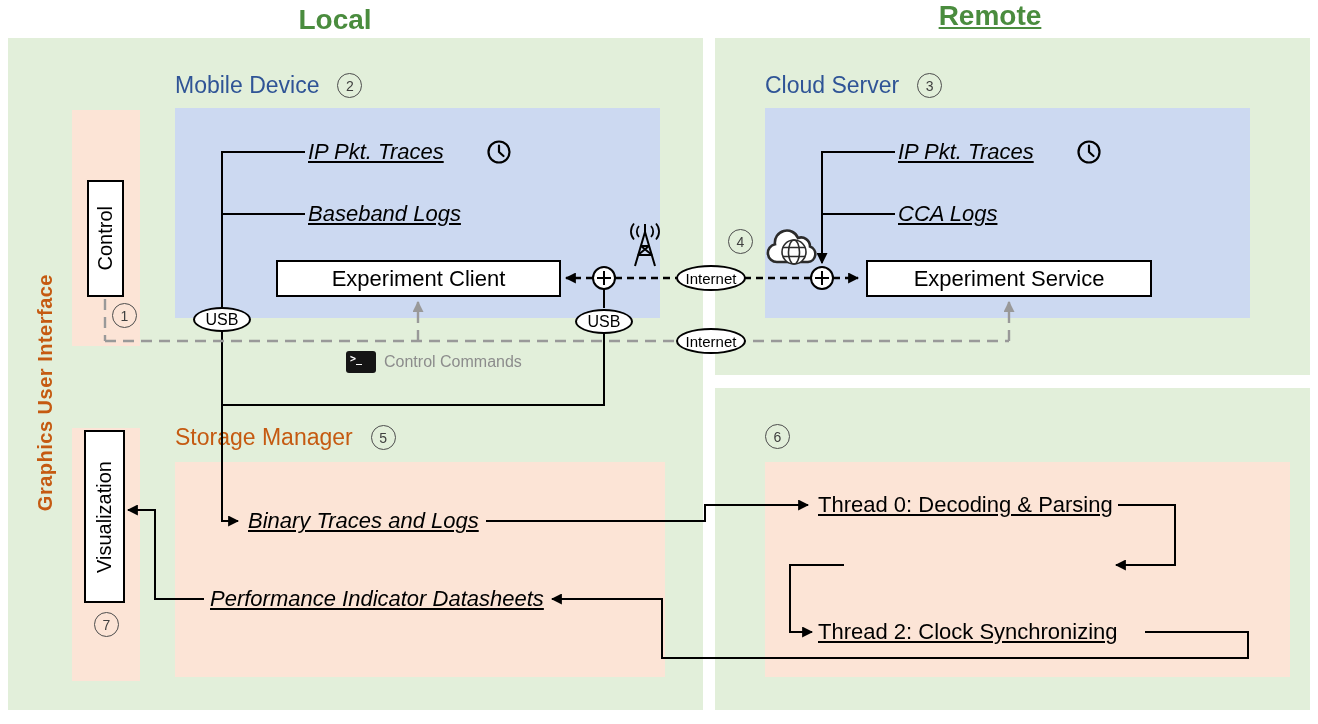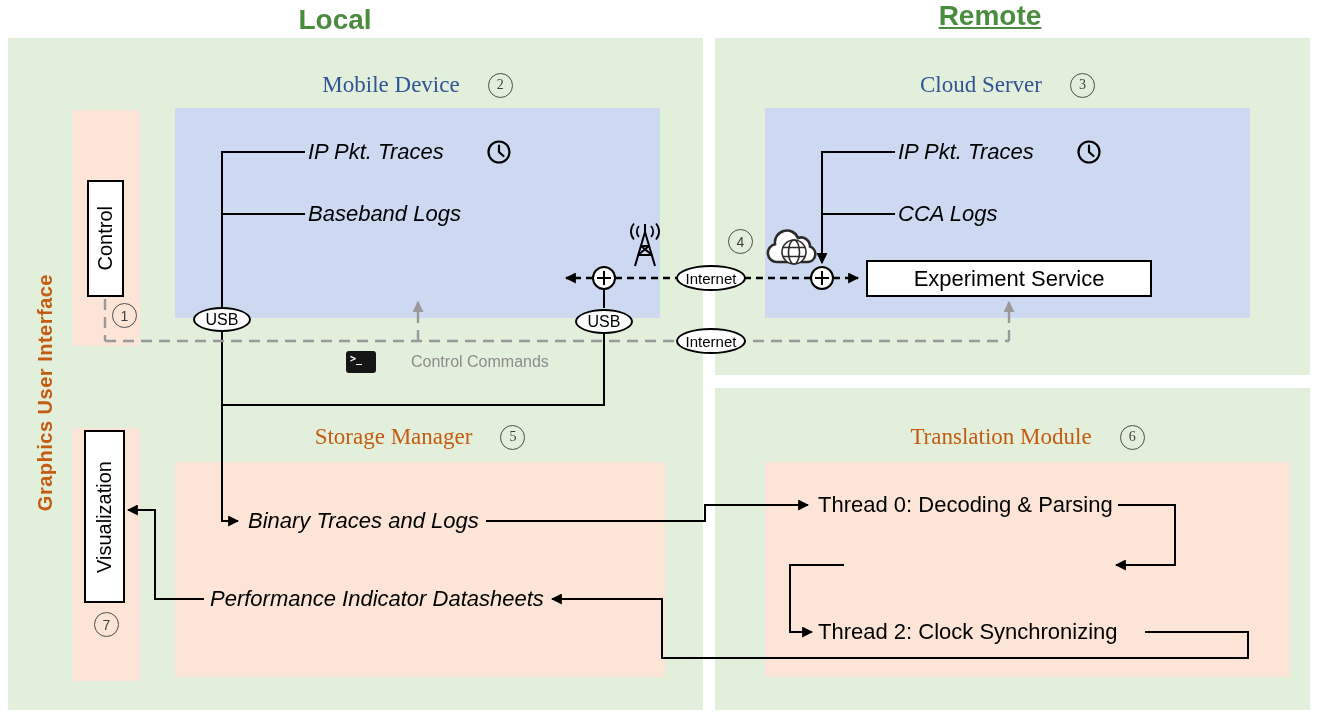--- a/index.html
+++ b/index.html
@@ -6,31 +6,31 @@
   body { background:#fff; font-family:"Liberation Sans","DejaVu Sans",sans-serif; color:#000; }
   #stage { position:relative; width:1318px; height:724px; background:#fff; overflow:hidden; }
   .panel { position:absolute; }
   .green  { background:var(--green-bg,#e2efda); }
   .blue   { background:var(--blue-bg,#ccd9f1); }
   .peach  { background:var(--peach-bg,#fce4d6); }
 
   .title { position:absolute; font-size:28px; font-weight:bold; text-align:center;
            color:var(--green-text,#4a8c3e); }
   .heading { position:absolute; font-size:23px; display:flex; align-items:center;
-             justify-content:center; gap:28px; white-space:nowrap;font-family:Liberation Serif, serif; }
+             justify-content:flex-start; gap:18px; white-space:nowrap; }
   .blue-t   { color:var(--blue-text,#2f5496); }
   .orange-t { color:var(--orange-text,#c55a11); }
 
   .badge { display:inline-flex; width:23px; height:23px; border:1.5px solid #4d4d4d;
            border-radius:50%; align-items:center; justify-content:center;
            font-size:14px; color:#3f3f3f; flex:0 0 auto; background:transparent; }
   .badge.float { position:absolute; }
 
   .lbl { position:absolute; font-size:22px; line-height:26px; display:flex;
-         align-items:center; white-space:nowrap; }
+         align-items:center; white-space:nowrap;text-decoration:underline; }
   .italic { font-style:italic; }
 
   .node-box { position:absolute; background:#fff; border:2px solid #000; box-sizing:border-box;
               display:flex; align-items:center; justify-content:center; font-size:22px; }
   .vtext { writing-mode:vertical-rl; transform:rotate(180deg); font-size:20px; }
 
   .ellipse { position:absolute; background:#fff; border:2px solid #000; border-radius:50%;
              box-sizing:border-box; display:flex; align-items:center; justify-content:center;
              font-size:16px; z-index:3; }
 
@@ -83,21 +83,21 @@
   #lbl-thread2 { left:818px; top:619px; }
 
   #usb1 { left:193px; top:307px; width:58px; height:25px; }
   #usb2 { left:575px; top:309px; width:58px; height:25px; }
   #internet1 { left:676px; top:265px; width:70px; height:26px; font-size:15px; }
   #internet2 { left:676px; top:328px; width:70px; height:26px; font-size:15px; }
 
   #antenna-icon { left:622px; top:222px; }
   #cloud-globe-icon { left:764px; top:226px; }
   #terminal-icon { left:346px; top:351px; }
-  #lbl-cmd { left:384px; top:353px;margin-left:27px; }
+  #lbl-cmd { left:384px; top:353px; }
 
   #badge-1 { left:112px; top:303px; }
   #badge-4 { left:728px; top:229px; }
   #badge-7 { left:94px;  top:612px; }
 </style>
 </head>
 <body>
 
 <div id="stage">
 
@@ -170,21 +170,20 @@
   </div>
   <div class="heading blue-t" id="cloud-heading">
     <span>Cloud Server</span>
     <span class="badge">3</span>
   </div>
   <div class="heading orange-t" id="storage-heading">
     <span>Storage Manager</span>
     <span class="badge">5</span>
   </div>
   <div class="heading orange-t" id="translation-heading">
-    <span>Translation Module</span>
     <span class="badge">6</span>
   </div>
 
   <div id="gui-label">
     <span class="vtext">Graphics User Interface</span>
   </div>
   <div class="node-box abs" id="control-box">
     <span class="vtext">Control</span>
   </div>
   <div class="node-box abs" id="visualization-box">
@@ -194,20 +193,21 @@
   <div class="lbl italic abs" id="lbl-ip-mobile">
     <span>IP Pkt. Traces</span>
     <svg class="clock" width="26" height="26" viewBox="0 0 26 26">
       <circle cx="13" cy="13" r="10.5" fill="none" stroke="#000" stroke-width="2.2"></circle>
       <path d="M13,13 V6.5 M13,13 L17.5,17" stroke="#000" stroke-width="2.2" fill="none" stroke-linecap="round"></path>
     </svg>
   </div>
   <div class="lbl italic abs" id="lbl-baseband">
     <span>Baseband Logs</span>
   </div>
+  <div class="node-box abs" id="client-box">Experiment Client</div>
 
   <div class="lbl italic abs" id="lbl-ip-cloud">
     <span>IP Pkt. Traces</span>
     <svg class="clock" width="26" height="26" viewBox="0 0 26 26">
       <circle cx="13" cy="13" r="10.5" fill="none" stroke="#000" stroke-width="2.2"></circle>
       <path d="M13,13 V6.5 M13,13 L17.5,17" stroke="#000" stroke-width="2.2" fill="none" stroke-linecap="round"></path>
     </svg>
   </div>
   <div class="lbl italic abs" id="lbl-cca">
     <span>CCA Logs</span>

